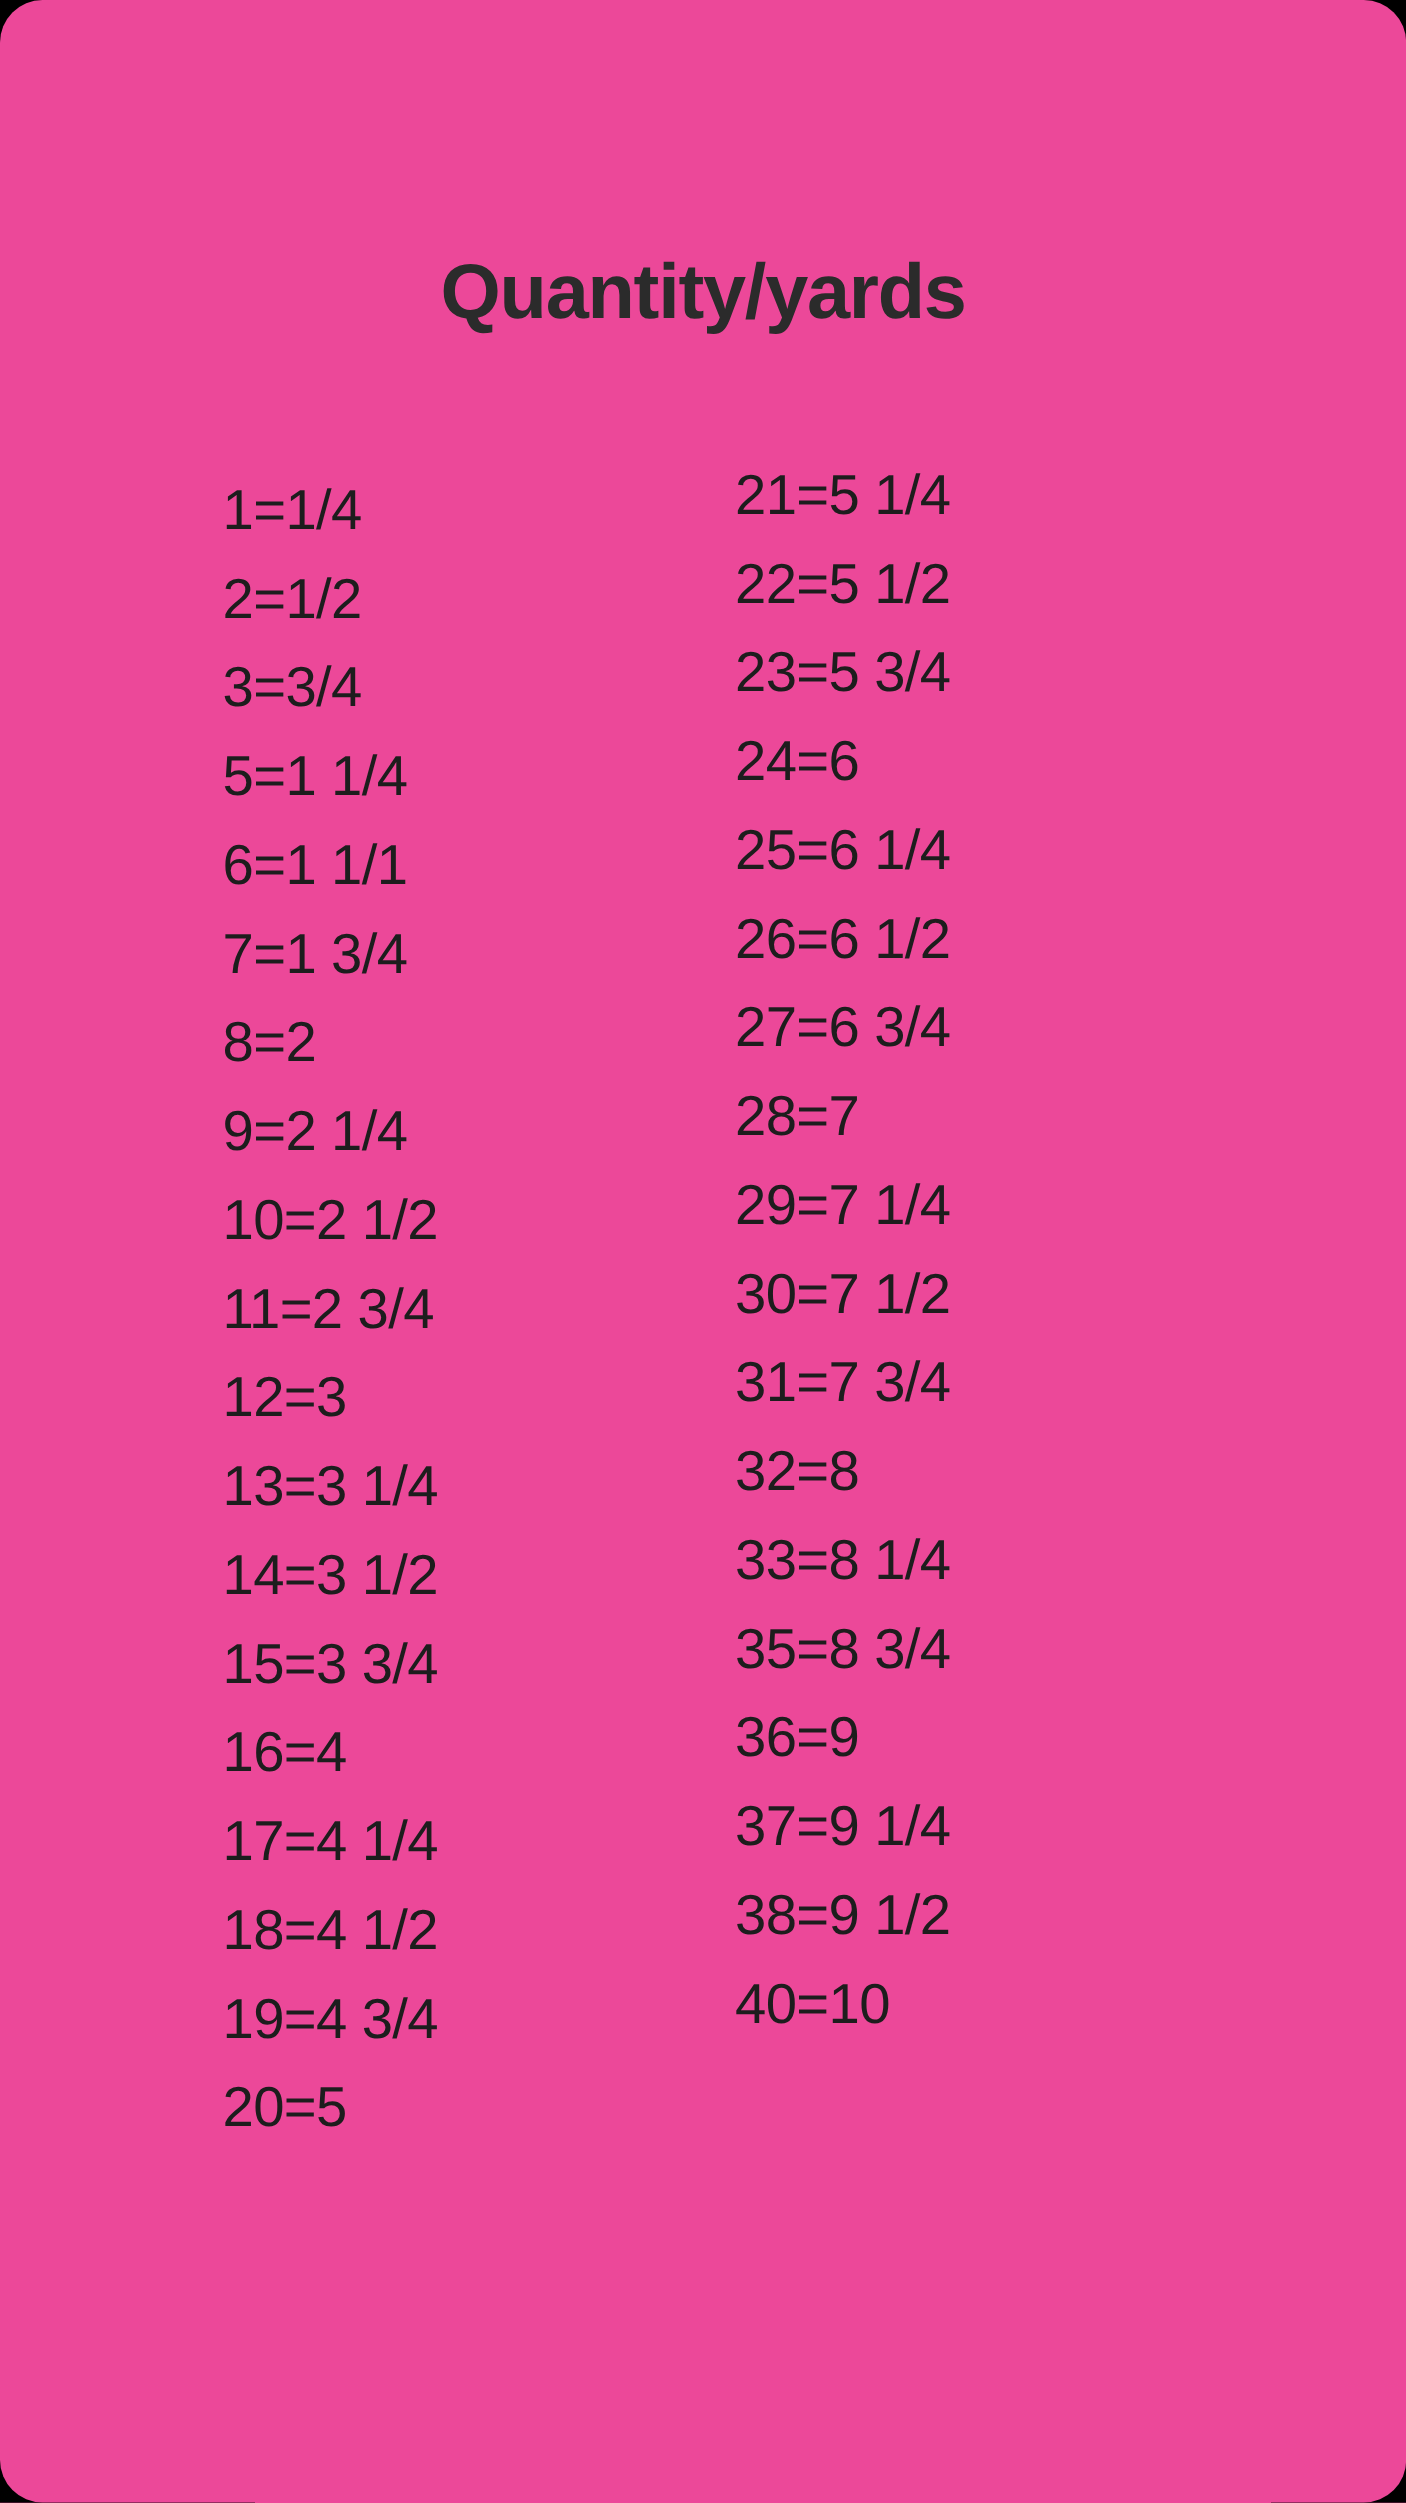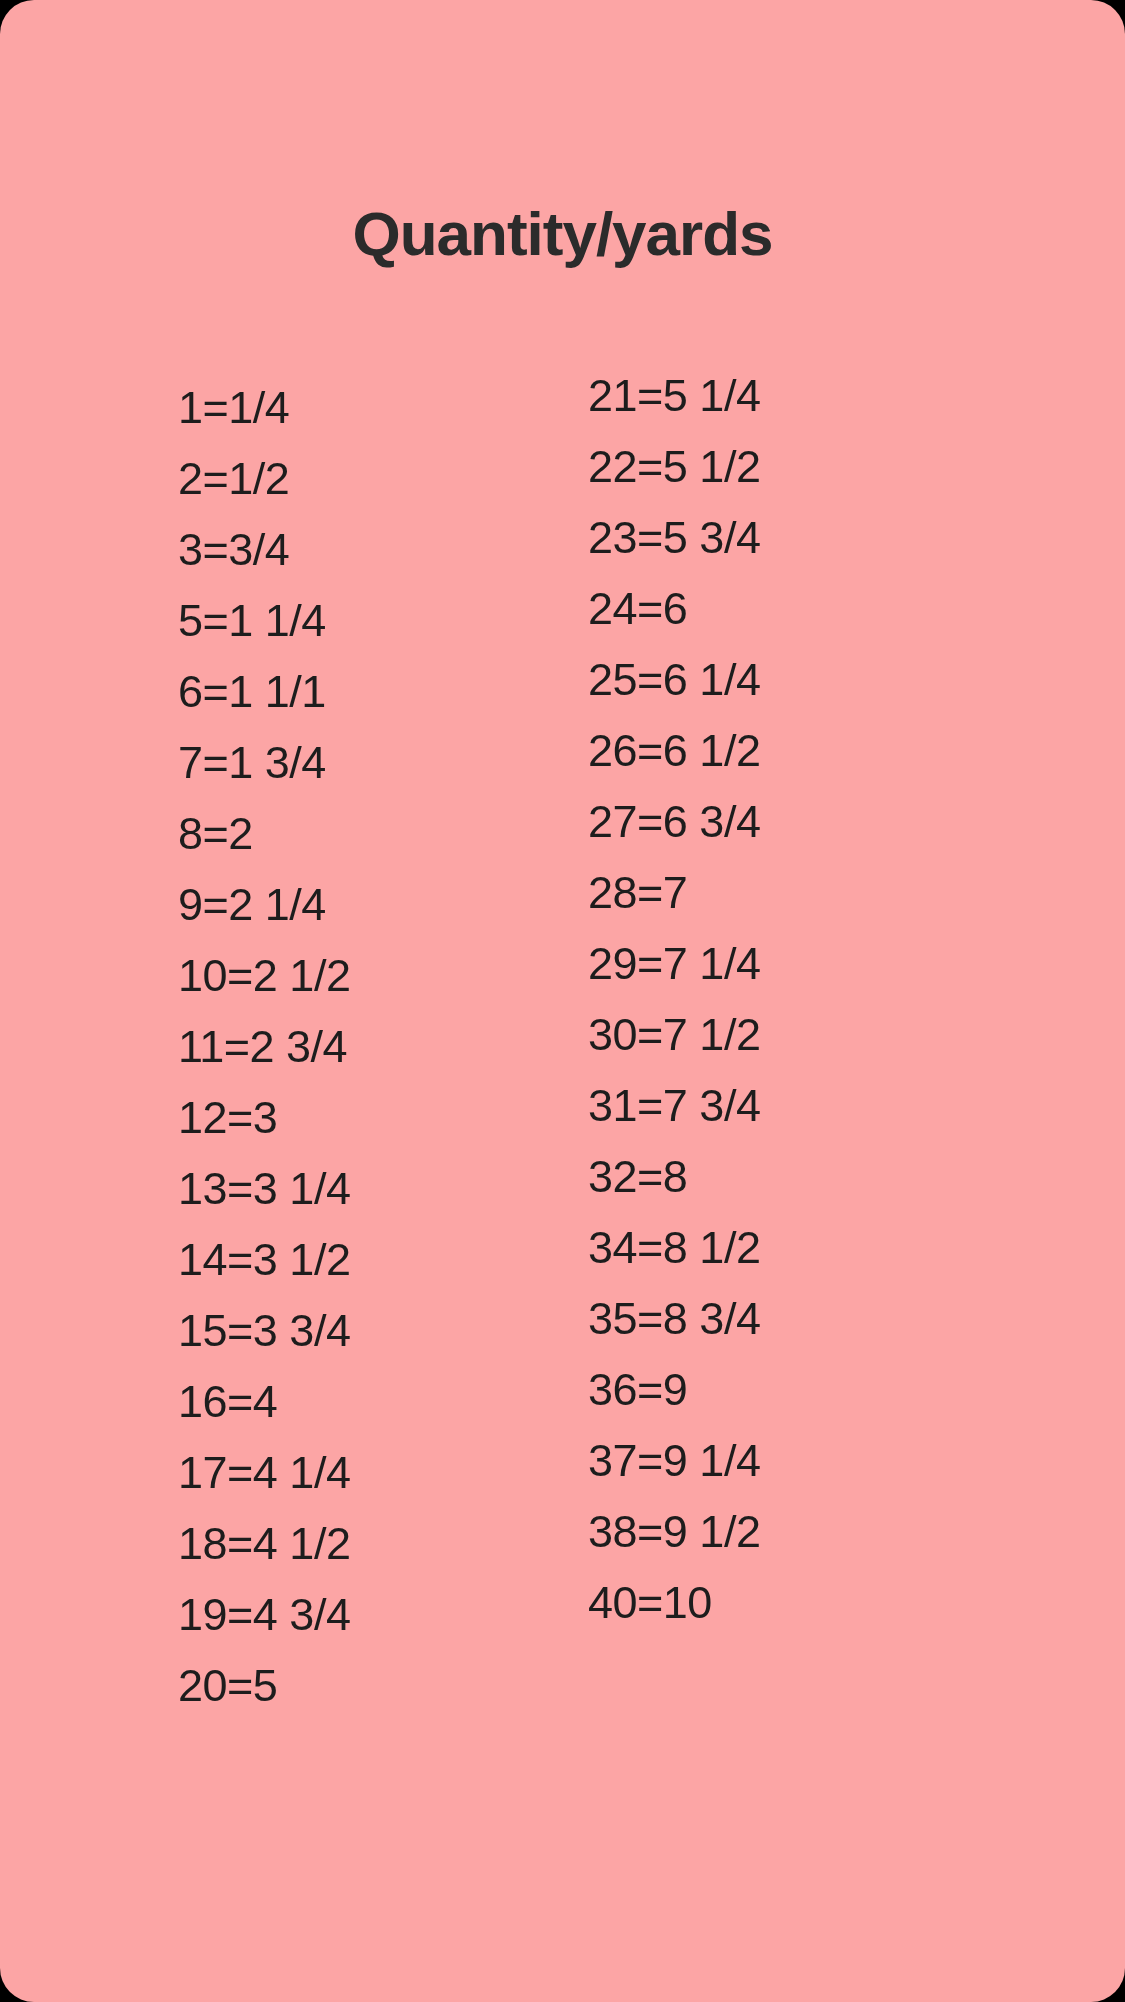--- a/index.html
+++ b/index.html
@@ -12,21 +12,21 @@
     height: 2002px;
     font-family: "Liberation Sans", sans-serif;
     overflow: hidden;
   }
   .card {
     position: absolute;
     left: 0;
     top: 0;
     width: 1125px;
     height: 2002px;
-    background: #fca5a5;
+    background: #ec4899;
     border-radius: 34px;
     box-sizing: border-box;
     overflow: hidden;
     padding-left: 23px;
   }
   .title {
     position: absolute;
     left: 0;
     top: 198px;
     width: 1125px;
@@ -100,21 +100,21 @@
       <div class="entry">23=5 3/4</div>
       <div class="entry">24=6</div>
       <div class="entry">25=6 1/4</div>
       <div class="entry">26=6 1/2</div>
       <div class="entry">27=6 3/4</div>
       <div class="entry">28=7</div>
       <div class="entry">29=7 1/4</div>
       <div class="entry">30=7 1/2</div>
       <div class="entry">31=7 3/4</div>
       <div class="entry">32=8</div>
-      <div class="entry">34=8 1/2</div>
+      <div class="entry">33=8 1/4</div>
       <div class="entry">35=8 3/4</div>
       <div class="entry">36=9</div>
       <div class="entry">37=9 1/4</div>
       <div class="entry">38=9 1/2</div>
       <div class="entry">40=10</div>
     </div>
   </div>
 </div>
 
 </body></html>

